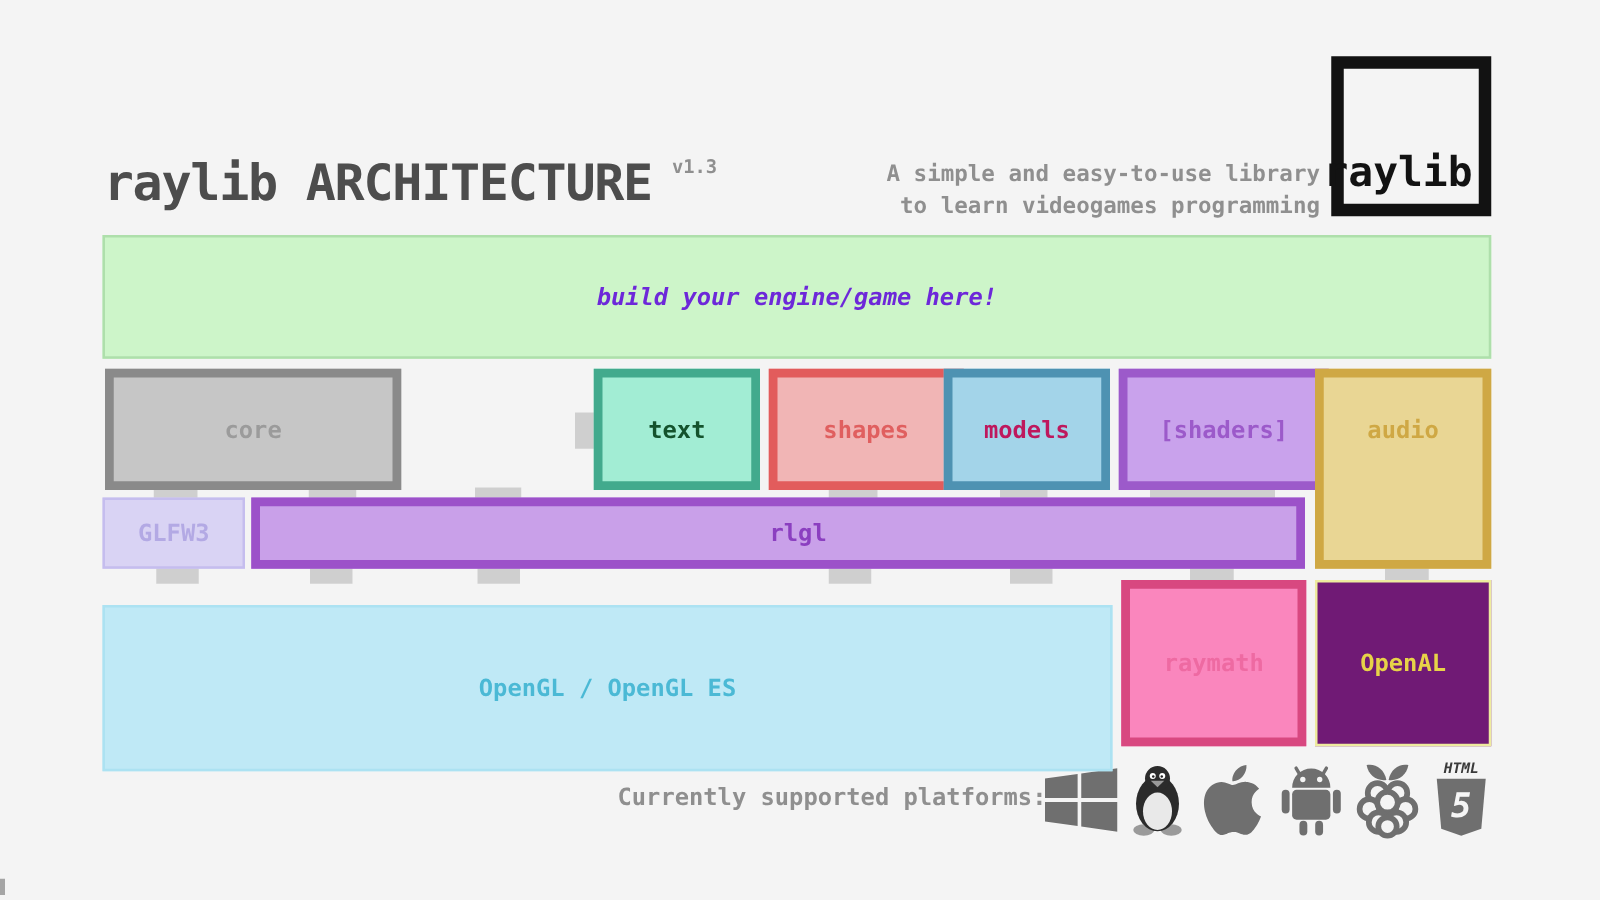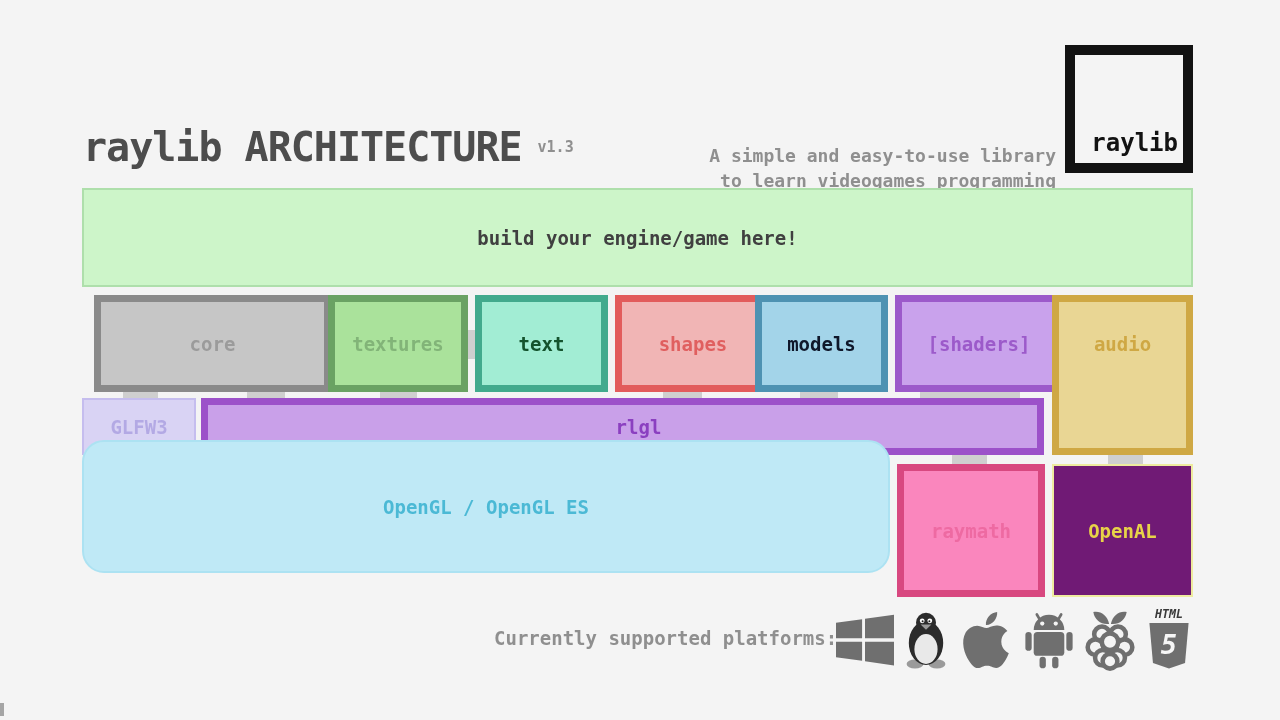--- a/index.html
+++ b/index.html
@@ -1,42 +1,42 @@
 <!DOCTYPE html>
 <html><head>
 <meta charset="utf-8">
 <style>
   html,body{margin:0;padding:0;background:#e9e9e9;}
   .stage{position:relative;width:1280px;height:720px;background:#f4f4f4;overflow:hidden;
          font-family:"DejaVu Sans Mono","Liberation Mono",monospace;}
   
-  .title-row{position:absolute;left:83px;top:124px;display:flex;align-items:center;gap:16px;}
+  .title-row{position:absolute;left:83px;top:124px;display:flex;align-items:flex-start;gap:16px;}
   .title{font-size:40px;font-weight:bold;color:#4d4d4d;letter-spacing:-1px;}
   .version{font-size:15px;font-weight:bold;color:#8f8f8f;}
   .tagline{position:absolute;right:224px;top:127px;text-align:right;font-size:18px;
-           line-height:25px;color:#8f8f8f;font-weight:bold;margin-top:16px;}
+           line-height:25px;color:#8f8f8f;font-weight:bold;}
   .logo{position:absolute;left:1065px;top:45px;width:128px;height:128px;border:10px solid #121212;
         box-sizing:border-box;display:flex;align-items:flex-end;justify-content:flex-end;
-        padding:0 5px 6px 0;font-size:24px;font-weight:bold;color:#121212;}
+        padding:0 5px 6px 0;font-size:33px;font-weight:bold;color:#121212;}
   
   .box{position:absolute;box-sizing:border-box;display:flex;align-items:center;justify-content:center;
        font-size:19px;font-weight:bold;border-style:solid;z-index:2;}
   .b7{border-width:7px;} .b2{border-width:2px;}
   .banner{left:82px;top:188px;width:1111px;height:99px;}
   .m-core{left:84px;top:295px;width:237px;height:97px;}
   .m-textures{left:328px;top:295px;width:140px;height:97px;}
   .m-text{left:475px;top:295px;width:133px;height:97px;}
   .m-shapes{left:615px;top:295px;width:156px;height:97px;}
   .m-models{left:755px;top:295px;width:133px;height:97px;}
   .m-shaders{left:895px;top:295px;width:168px;height:97px;}
   .m-audio{left:1052px;top:295px;width:141px;height:160px;align-items:flex-start;}
   .m-audio .lbl{height:83px;display:flex;align-items:center;}
   .m-glfw{left:82px;top:398px;width:114px;height:57px;}
   .m-rlgl{left:201px;top:398px;width:843px;height:57px;}
-  .m-opengl{left:82px;top:440px;width:808px;height:133px;border-radius:22px;}
+  .m-opengl{left:82px;top:484px;width:808px;height:133px;}
   .m-raymath{left:897px;top:464px;width:148px;height:133px;}
   .m-openal{left:1052px;top:464px;width:141px;height:133px;}
   
   .conn{position:absolute;background:#cfcfcf;z-index:1;}
   .cn1{left:123px;top:390px;width:35px;height:16px;}
   .cn2{left:247px;top:390px;width:38px;height:16px;}
   .cn3{left:380px;top:390px;width:37px;height:16px;}
   .cn4{left:663px;top:390px;width:39px;height:16px;}
   .cn5{left:800px;top:390px;width:38px;height:16px;}
   .cn6{left:920px;top:390px;width:100px;height:16px;}
@@ -66,52 +66,49 @@
 
   <div class="tagline">
     <div>A simple and easy-to-use library</div>
     <div>to learn videogames programming</div>
   </div>
 
   <div class="logo">
     <span>raylib</span>
   </div>
 
-  <div class="box b2 banner" style="background-color: rgb(205, 245, 201); border-color: rgb(174, 223, 171); color: #404040;">
+  <div class="box b2 banner" style="background-color: rgb(205, 245, 201); border-color: rgb(174, 223, 171); color: #6d28d9; font-style: italic;">
     <span class="lbl">build your engine/game here!</span>
   </div>
 
   <div class="conn cn1"></div>
   <div class="conn cn2"></div>
   <div class="conn cn3"></div>
   <div class="conn cn4"></div>
   <div class="conn cn5"></div>
   <div class="conn cn6"></div>
   <div class="conn cnl"></div>
   <div class="conn cn7"></div>
   <div class="conn cn8"></div>
   <div class="conn cn9"></div>
   <div class="conn cn10"></div>
   <div class="conn cn11"></div>
   <div class="conn cn12"></div>
   <div class="conn cn13"></div>
 
-  <div class="box b7 m-core" style="background-color: rgb(198, 198, 198); border-color: rgb(138, 138, 138); color: rgb(155, 155, 155); margin-left: 10px;">
+  <div class="box b7 m-core" style="background-color: rgb(198, 198, 198); border-color: rgb(138, 138, 138); color: rgb(155, 155, 155);">
     <span class="lbl">core</span>
-  </div>
-  <div class="box b7 m-textures" style="background-color: rgb(170, 226, 155); border-color: rgb(106, 162, 99); color: rgb(130, 180, 120);">
-    <span class="lbl">textures</span>
   </div>
   <div class="box b7 m-text" style="background-color: rgb(162, 237, 212); border-color: rgb(66, 170, 141); color: #14532d;">
     <span class="lbl">text</span>
   </div>
   <div class="box b7 m-shapes" style="background-color: rgb(241, 181, 181); border-color: rgb(226, 92, 92); color: rgb(224, 95, 95);">
     <span class="lbl">shapes</span>
   </div>
-  <div class="box b7 m-models" style="background-color: rgb(163, 212, 233); border-color: rgb(78, 146, 178); color: #0f172a;">
+  <div class="box b7 m-models" style="background-color: rgb(163, 212, 233); border-color: rgb(78, 146, 178); color: #be185d;">
     <span class="lbl">models</span>
   </div>
   <div class="box b7 m-shaders" style="background-color: rgb(201, 162, 236); border-color: rgb(156, 90, 202); color: rgb(156, 90, 202);">
     <span class="lbl">[shaders]</span>
   </div>
   <div class="box b7 m-audio" style="background-color: rgb(233, 214, 148); border-color: rgb(207, 168, 68); color: rgb(207, 168, 68);">
     <span class="lbl">audio</span>
   </div>
 
   <div class="box b2 m-glfw" style="background-color: rgb(217, 211, 244); border-color: rgb(197, 189, 238); color: rgb(179, 169, 228);">

